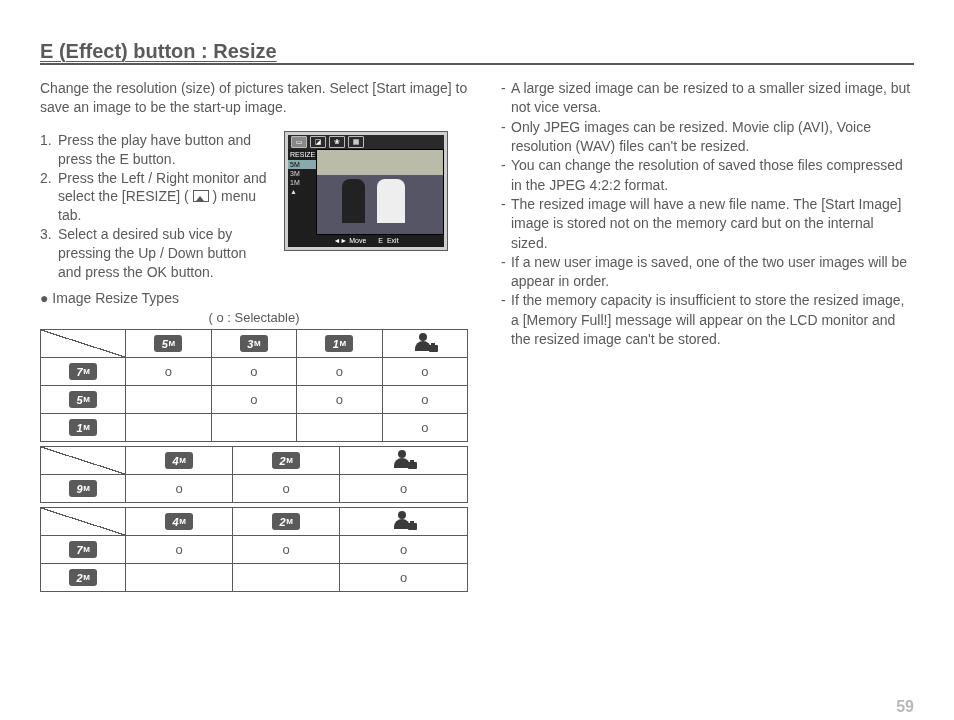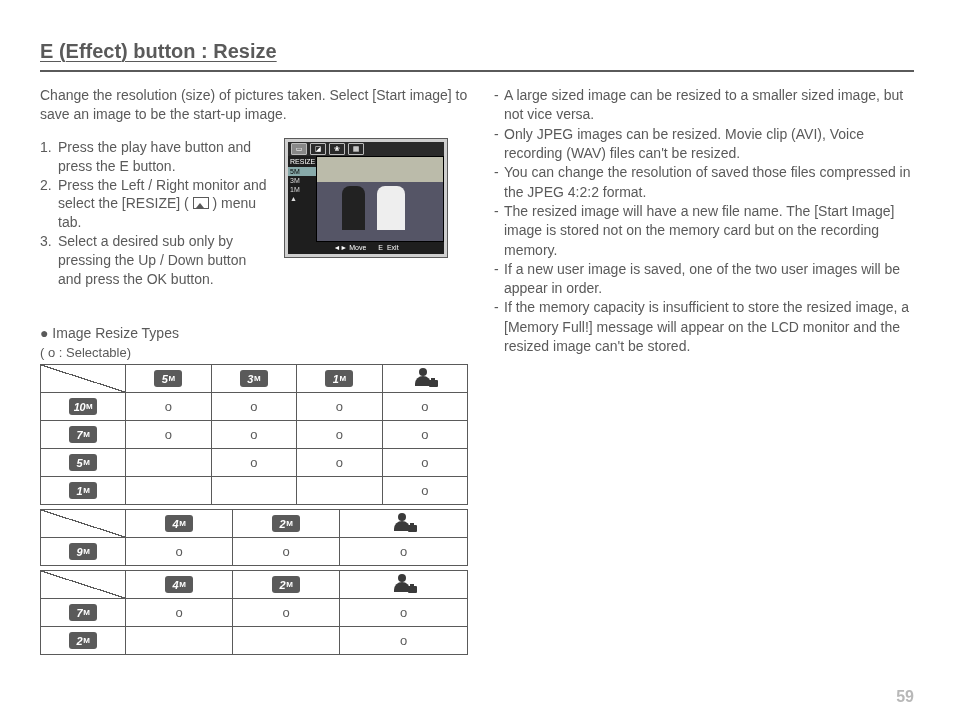--- a/index.html
+++ b/index.html
@@ -6,25 +6,25 @@
   body{
     width:954px;height:720px;
     font-family:Arial,Helvetica,sans-serif;
     font-size:14px;color:#5a5a5a;
     position:relative;box-sizing:border-box;
     padding:40px 40px 0 40px;
   }
   .title{
     font-size:20px;font-weight:bold;color:#5a5a5a;
     border-bottom:2px solid #5a5a5a;
-    padding-bottom:7px;margin-bottom:14px;
+    padding-bottom:0;margin-bottom:14px;
     text-decoration:underline;text-decoration-thickness:1px;
     text-underline-offset:3px;
   }
-  .columns{display:flex;gap:24px;}
+  .columns{display:flex;gap:31px;}
   .col-l{width:430px;}
   .col-r{flex:1;}
   .intro{line-height:1.35;margin-bottom:14px;}
   .steps-row{display:flex;gap:14px;}
   .steps{width:230px;line-height:1.35;}
   .step{display:flex;}
   .sn{width:18px;flex:none;}
   .st{}
   .resize-icon{
     display:inline-block;width:14px;height:10px;border:1.5px solid #5a5a5a;
@@ -46,22 +46,22 @@
   .lcd-body{flex:1;display:flex;background:#1e1e1e;}
   .lcd-left{width:28px;background:#1e1e1e;display:flex;flex-direction:column;}
   .lcd-left .hdr{color:#fff;font-size:7px;padding:2px;background:#1e1e1e;}
   .lcd-left .opt{color:#ddd;font-size:7px;padding:1px 2px;}
   .lcd-left .opt.sel{background:#8aa;color:#000;}
   .lcd-photo{flex:1;background:linear-gradient(#bba 0 30%,#556 30% 100%);position:relative;border:1px solid #000;}
   .lcd-photo::before{content:"";position:absolute;left:20%;top:35%;width:18%;height:52%;background:#222;border-radius:8px 8px 0 0;}
   .lcd-photo::after{content:"";position:absolute;left:48%;top:35%;width:22%;height:52%;background:#eee;border-radius:8px 8px 0 0;}
   .lcd-bot{height:12px;background:#1e1e1e;display:flex;align-items:center;color:#fff;font-size:7px;justify-content:center;gap:12px;}
 
-  .legend{margin-top:36px;}
-  .sel-note{text-align:left;margin:4px 2px 2px 0;font-size:13px;}
+  .legend{margin-top:8px;}
+  .sel-note{text-align:center;margin:4px 2px 2px 0;font-size:13px;}
 
   
   .sz{display:inline-flex;align-items:center;justify-content:center;width:28px;height:17px;
     background:#5a5a5a;color:#fff;font-weight:bold;border-radius:3px;font-size:11px;
     font-style:italic;letter-spacing:-0.5px;}
   .sz .m{font-size:8px;font-style:normal;margin-left:1px;}
   .person{display:inline-block;position:relative;width:22px;height:18px;}
   .person::before{content:"";position:absolute;left:5px;top:0;width:8px;height:8px;border-radius:50%;background:#3a3a3a;}
   .person::after{content:"";position:absolute;left:1px;top:8px;width:16px;height:10px;border-radius:9px 9px 0 0;background:#3a3a3a;}
   .person .cam{position:absolute;right:-2px;bottom:-1px;width:9px;height:7px;background:#3a3a3a;border-radius:1px;}
@@ -76,21 +76,21 @@
   table.rt td.o,table.rt th.e{font-size:13px;}
   table.t3{width:428px;}
   table.t3 col.ch{width:107px;}
 
   
   .notes{line-height:1.38;}
   .nrow{display:flex;}
   .nb{width:10px;flex:none;}
   .nt{}
 
-  .pagenum{position:absolute;right:40px;bottom:14px;color:#b8b8b8;font-weight:bold;font-size:16px;}
+  .pagenum{position:absolute;right:40px;bottom:4px;color:#b8b8b8;font-weight:bold;font-size:16px;}
 </style>
 </head>
 <body>
 
 <div class="title">E (Effect) button : Resize</div>
 
 <div class="columns">
   <div class="col-l">
     <div class="intro">Change the resolution (size) of pictures taken. Select [Start image] to save an image to be the start-up image.</div>
 
@@ -101,21 +101,21 @@
           <span class="st">Press the play have button and press the E button.</span>
         </div>
         <div class="step">
           <span class="sn">2.</span>
           <span class="st">
             <span>Press the Left / Right  monitor and select the [RESIZE] ( </span><span class="resize-icon"></span><span> ) menu tab.</span>
           </span>
         </div>
         <div class="step">
           <span class="sn">3.</span>
-          <span class="st">Select a desired sub only by pressing the Up / Down button and press the OK button.</span>
+          <span class="st">Select a desired sub vice by pressing the Up / Down button and press the OK button.</span>
         </div>
       </div>
 
       <div class="lcd">
         <div class="lcd-top">
           <span class="ti sel">▭</span>
           <span class="ti">◪</span>
           <span class="ti">❀</span>
           <span class="ti">▦</span>
         </div>
@@ -161,30 +161,20 @@
                 <span class="m">M</span>
               </span></th>
         <th><span class="sz">
                 <span>1</span>
                 <span class="m">M</span>
               </span></th>
         <th><span class="person"><span class="cam"></span></span></th>
       </tr>
       <tr>
         <th><span class="sz">
-                <span>10</span>
-                <span class="m">M</span>
-              </span></th>
-        <td class="o">o</td>
-        <td class="o">o</td>
-        <td class="o">o</td>
-        <td class="o">o</td>
-      </tr>
-      <tr>
-        <th><span class="sz">
                 <span>7</span>
                 <span class="m">M</span>
               </span></th>
         <td class="o">o</td>
         <td class="o">o</td>
         <td class="o">o</td>
         <td class="o">o</td>
       </tr>
       <tr>
         <th><span class="sz">
@@ -289,29 +279,29 @@
   </div>
 
   <div class="col-r">
     <div class="notes">
       <div class="nrow">
           <span class="nb">-</span>
           <span class="nt">A large sized image can be resized to a smaller sized image, but not vice versa.</span>
         </div>
       <div class="nrow">
           <span class="nb">-</span>
-          <span class="nt">Only JPEG images can be resized. Movie clip (AVI), Voice recording (WAV) files can't be resized.</span>
+          <span class="nt">Only JPEG images can be resized. Movie clip (AVI), Voice resolution (WAV) files can't be resized.</span>
         </div>
       <div class="nrow">
           <span class="nb">-</span>
           <span class="nt">You can change the resolution of saved those files compressed in the JPEG 4:2:2 format.</span>
         </div>
       <div class="nrow">
           <span class="nb">-</span>
-          <span class="nt"> The resized image will have a new file name. The [Start Image] image is stored not on the memory card but on the recording memory.</span>
+          <span class="nt"> The resized image will have a new file name. The [Start Image] image is stored not on the memory card but on the internal sized.</span>
         </div>
       <div class="nrow">
           <span class="nb">-</span>
           <span class="nt">If a new user image is saved, one of the two user images will be appear in order.</span>
         </div>
       <div class="nrow">
           <span class="nb">-</span>
           <span class="nt">If the memory capacity is insufficient to store the resized image, a [Memory Full!] message will appear on the LCD monitor and the resized image can't be stored.</span>
         </div>
     </div>

